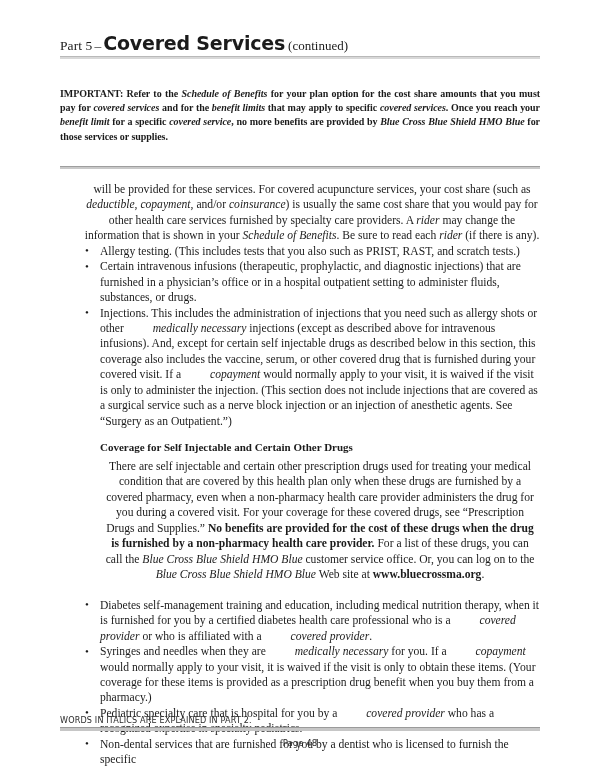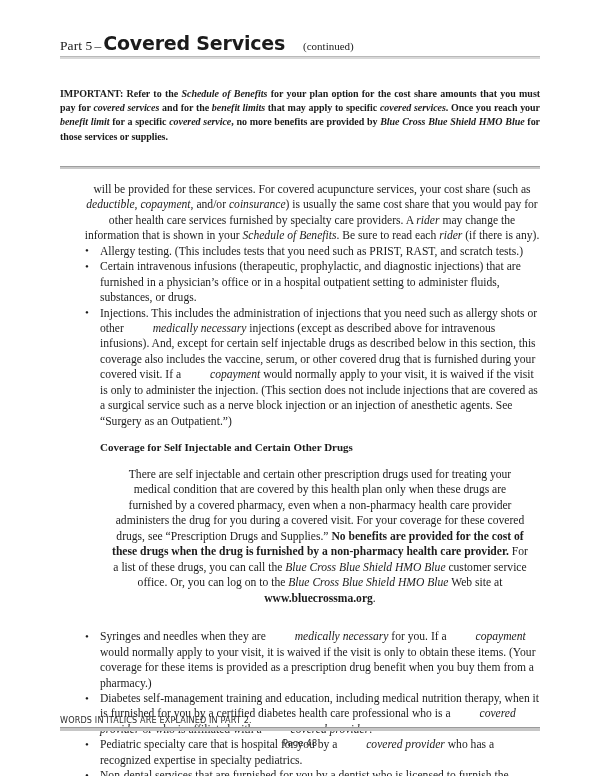--- a/index.html
+++ b/index.html
@@ -40,22 +40,22 @@
     padding: 0 2px;
   }
   .hdr-title {
     font-family: "DejaVu Sans", sans-serif;
     font-size: 19px;
     font-weight: bold;
     letter-spacing: -0.2px;
   }
   .hdr-cont {
     font-family: "Liberation Serif", serif;
-    font-size: 11px;
-    padding-left: 18px;
+    font-size: 13px;
+    padding-left: 3px;
   }
   .hdr-rule {
     margin-top: 2px;
     height: 3px;
     background: linear-gradient(to bottom, #b9b9b9 0, #b9b9b9 1px, #d8d8d8 1px, #d8d8d8 3px);
   }
 
   
   .important {
     margin-top: 28px;
@@ -108,21 +108,21 @@
   ul.bullets > li i { font-style: italic; margin-left: 26px; }
 
   .sub-head {
     font-weight: bold;
     margin: 0;
     padding-top: 11px;
     padding-left: 16px;
     font-size: 11px;
   }
   .sub-para {
-    margin: 12px;
+    margin: 4px;
     padding-left: 16px;
   }
   .gap-sm { height: 11px; }
 
   
   .doc-footer {
     position: absolute;
     left: 60px;
     right: 60px;
     bottom: 28px;
@@ -158,33 +158,33 @@
 
   <p class="important"><span>IMPORTANT:</span><span> Refer to the </span><i>Schedule of Benefits</i><span> for your plan option for the cost share amounts that you must pay for </span><i>covered services</i><span> and for the </span><i>benefit limits</i><span> that may apply to specific </span><i>covered services</i><span>. Once you reach your </span><i>benefit limit</i><span> for a specific </span><i>covered service</i><span>, no more benefits are provided by </span><i>Blue Cross Blue Shield HMO Blue</i><span> for those services or supplies.</span></p>
 
   <div class="body-rule"></div>
 
   <div class="body-block">
 
     <p class="para"><span>will be provided for these services. For covered acupuncture services, your cost share (such as </span><i>deductible</i><span>, </span><i>copayment</i><span>, and/or </span><i>coinsurance</i><span>) is usually the same cost share that you would pay for other health care services furnished by specialty care providers. A </span><i>rider</i><span> may change the information that is shown in your </span><i>Schedule of Benefits</i><span>. Be sure to read each </span><i>rider</i><span> (if there is any).</span></p>
 
     <ul class="bullets">
-      <li><span>Allergy testing. (This includes tests that you need such as PRIST, RAST, and scratch tests.)</span></li>
+      <li><span>Allergy testing. (This includes tests that you also such as PRIST, RAST, and scratch tests.)</span></li>
       <li><span>Certain intravenous infusions (therapeutic, prophylactic, and diagnostic injections) that are furnished in a physician’s office or in a hospital outpatient setting to administer fluids, substances, or drugs.</span></li>
       <li><span>Injections. This includes the administration of injections that you need such as allergy shots or other </span><i>medically necessary</i><span> injections (except as described above for intravenous infusions). And, except for certain self injectable drugs as described below in this section, this coverage also includes the vaccine, serum, or other covered drug that is furnished during your covered visit. If a </span><i>copayment</i><span> would normally apply to your visit, it is waived if the visit is only to administer the injection. (This section does not include injections that are covered as a surgical service such as a nerve block injection or an injection of anesthetic agents. See “Surgery as an Outpatient.”)</span></li>
     </ul>
 
     <p class="sub-head">Coverage for Self Injectable and Certain Other Drugs</p>
     <p class="sub-para para"><span>There are self injectable and certain other prescription drugs used for treating your medical condition that are covered by this health plan only when these drugs are furnished by a covered pharmacy, even when a non-pharmacy health care provider administers the drug for you during a covered visit. For your coverage for these covered drugs, see “Prescription Drugs and Supplies.” </span><b>No benefits are provided for the cost of these drugs when the drug is furnished by a non-pharmacy health care provider.</b><span> For a list of these drugs, you can call the </span><i>Blue Cross Blue Shield HMO Blue</i><span> customer service office. Or, you can log on to the </span><i>Blue Cross Blue Shield HMO Blue</i><span> Web site at </span><b>www.bluecrossma.org</b><span>.</span></p>
 
     <div class="gap-sm"></div>
 
     <ul class="bullets">
+      <li><span>Diabetes self-management training and education, including medical nutrition therapy, when it is furnished for you by a certified diabetes health care professional who is a </span><i>covered provider</i><span> or who is affiliated with a </span><i>covered provider</i><span>.</span></li>
       <li><span>Syringes and needles when they are </span><i>medically necessary</i><span> for you. If a </span><i>copayment</i><span> would normally apply to your visit, it is waived if the visit is only to obtain these items. (Your coverage for these items is provided as a prescription drug benefit when you buy them from a pharmacy.)</span></li>
-      <li><span>Diabetes self-management training and education, including medical nutrition therapy, when it is furnished for you by a certified diabetes health care professional who is a </span><i>covered provider</i><span> or who is affiliated with a </span><i>covered provider</i><span>.</span></li>
       <li><span>Pediatric specialty care that is hospital for you by a </span><i>covered provider</i><span> who has a recognized expertise in specialty pediatrics.</span></li>
       <li><span>Non-dental services that are furnished for you by a dentist who is licensed to furnish the specific </span></li>
 
     </ul>
 
   </div>
 
   <div class="doc-footer">
     <div class="footer-note">WORDS IN ITALICS ARE EXPLAINED IN PART 2.</div>
     <div class="footer-rule"></div>

